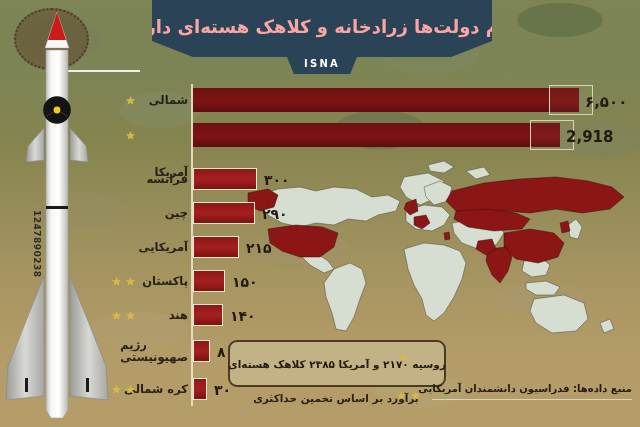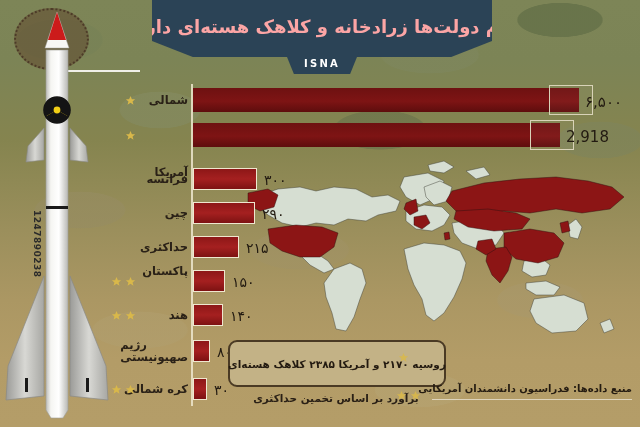--- a/index.html
+++ b/index.html
@@ -78,21 +78,21 @@
   .bar {
     position: absolute; background: #8c1515;
     border: 1px solid #efe7cf;
   }
   .bar.big { border: none; background: linear-gradient(to bottom,#6e1111,#7e1414 55%,#5e0d0d); }
   .bar.small { background: linear-gradient(to bottom,#8d1717,#a52020 50%,#7d1212); }
   .endbox {
     position: absolute; border: 1px solid #d9d3b8; background: rgba(255,255,255,.03);
   }
   .value {
-    position: absolute; color: #221a11; font-weight: normal; font-size: 14px;
+    position: absolute; color: #221a11; font-weight: bold; font-size: 14px;
     direction: rtl;
     text-align: right;
   }
   .value.big { font-size: 15px; }
 
   
   .map { position: absolute; left: 238px; top: 157px; width: 402px; height: 180px; }
 
   
   .footnote {
@@ -256,24 +256,24 @@
         </svg>
       </div>
       <div class="bar small" style="left: 193px; top: 168px; width: 64px; height: 22px;"></div>
       <div class="value" style="left: 264px; top: 171.5px;">۳۰۰</div>
       <div class="rowlabel" style="right: 452px; top: 173px;">فرانسه</div>
       <div class="bar small" style="left: 193px; top: 202px; width: 62px; height: 22px;"></div>
       <div class="value" style="left: 262px; top: 205.5px;">۲۹۰</div>
       <div class="rowlabel" style="right: 452px; top: 207px;">چین</div>
       <div class="bar small" style="left: 193px; top: 236px; width: 46px; height: 22px;"></div>
       <div class="value" style="left: 246px; top: 239.5px;">۲۱۵</div>
-      <div class="rowlabel" style="right: 452px; top: 241px;">حداکثری</div>
+      <div class="rowlabel" style="right: 452px; top: 241px;">آمریکایی</div>
       <div class="bar small" style="left: 193px; top: 270px; width: 32px; height: 22px;"></div>
       <div class="value" style="left: 232px; top: 273.5px;">۱۵۰</div>
-      <div class="rowlabel" style="right: 452px; top: 265px;">پاکستان</div>
+      <div class="rowlabel" style="right: 452px; top: 275px;">پاکستان</div>
       <div class="stars" style="right: 504px; top: 275.5px;">
         <svg class="star" viewBox="0 0 24 24">
           <polygon points="12,2 15,9 22,9.3 16.5,14 18.5,21 12,17 5.5,21 7.5,14 2,9.3 9,9" fill="#d9b84a"></polygon>
         </svg>
         <svg class="star" viewBox="0 0 24 24">
           <polygon points="12,2 15,9 22,9.3 16.5,14 18.5,21 12,17 5.5,21 7.5,14 2,9.3 9,9" fill="#d9b84a"></polygon>
         </svg>
       </div>
       <div class="bar small" style="left: 193px; top: 304px; width: 30px; height: 22px;"></div>
       <div class="value" style="left: 230px; top: 307.5px;">۱۴۰</div>

